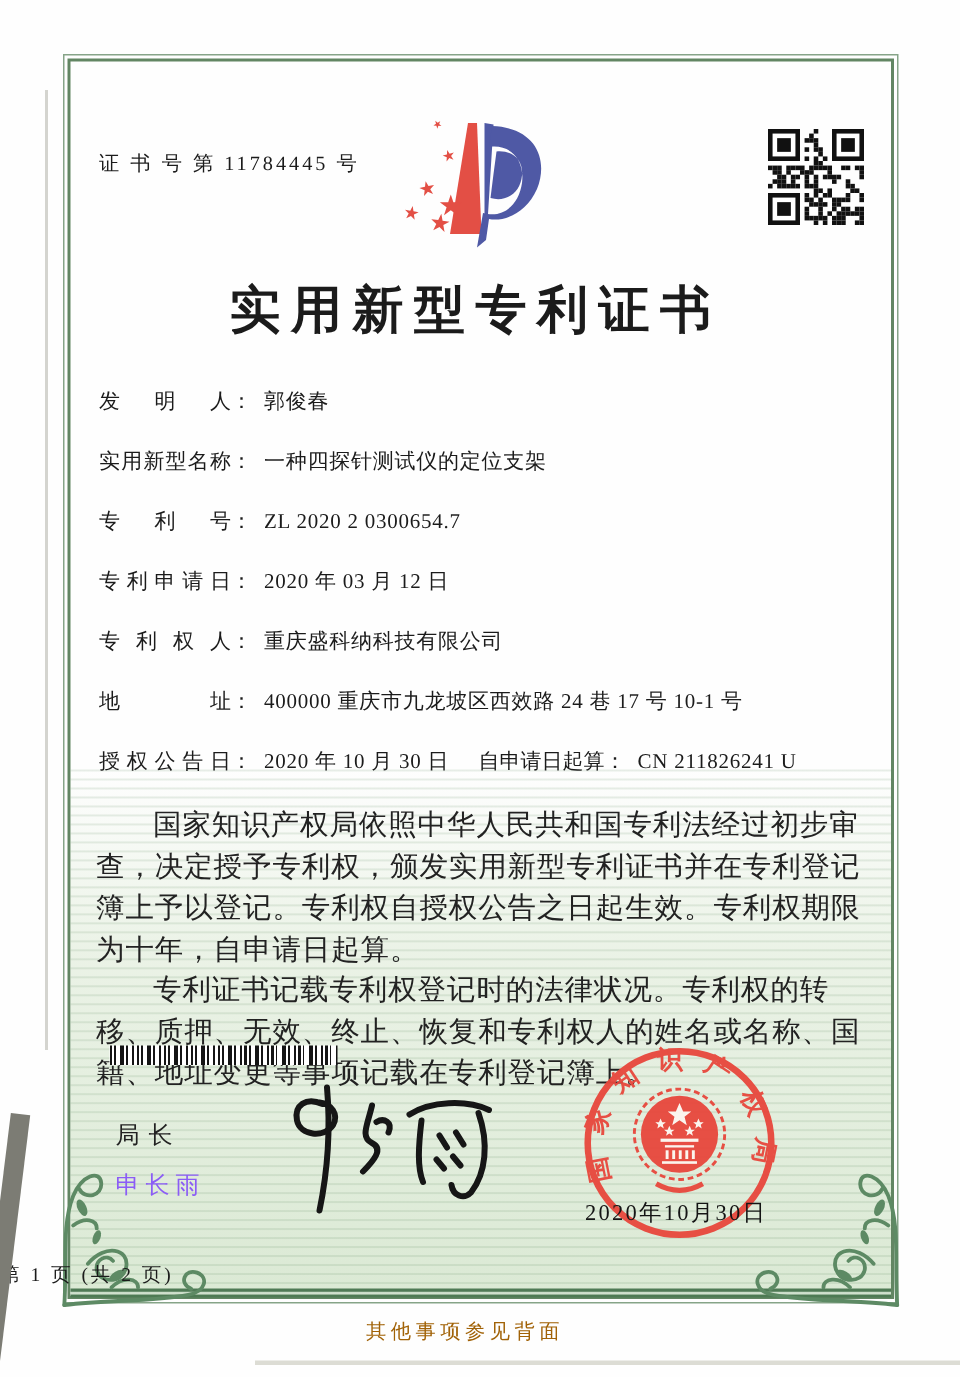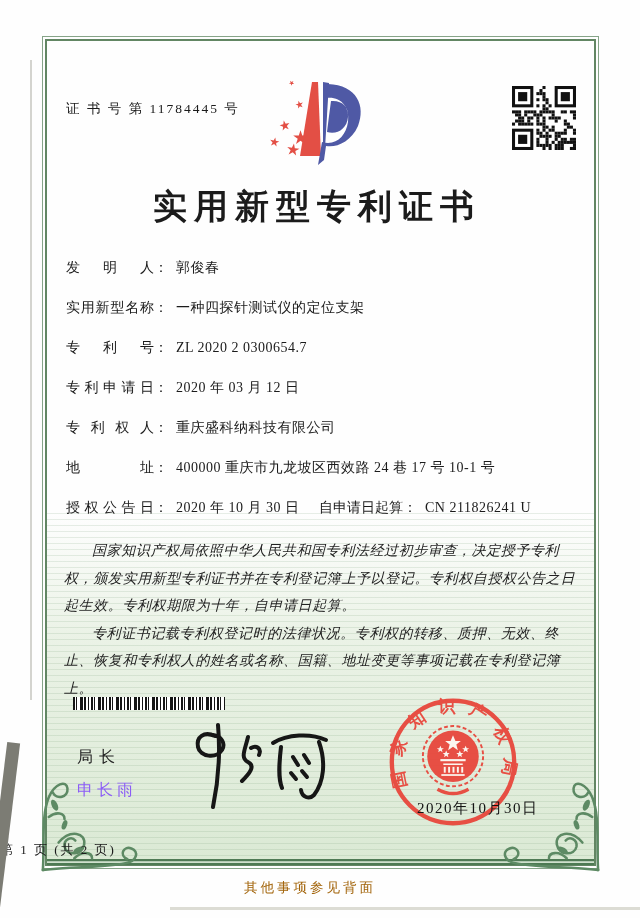--- a/index.html
+++ b/index.html
@@ -22,43 +22,43 @@
   
   .cert-no{position:absolute;left:66px;top:100px;font-size:13.5px;letter-spacing:2px;}
   .title{position:absolute;left:0;right:30px;top:184px;text-align:center;
          font-size:34px;font-weight:700;letter-spacing:7px;padding-left:24px;}
   .fields{position:absolute;left:66px;top:259px;width:508px;font-size:14px;}
   .frow{position:relative;height:40px;}
   .flabel{display:inline-block;width:88px;text-align:justify;text-align-last:justify;vertical-align:top;}
   .fcolon{display:inline-block;margin-right:8px;}
   .fvalue{letter-spacing:.5px;}
   .grant-no{position:absolute;left:253px;top:0;}
-  .paras{position:absolute;left:64px;top:537px;width:515px;font-size:14px;line-height:27.5px;
-         letter-spacing:.6px;color:#222;font-style:italic;}
+  .paras{position:absolute;left:64px;top:537px;width:515px;font-size:19px;line-height:27.5px;
+         letter-spacing:.6px;color:#222;}
   .paras p{margin:0;text-indent:2em;}
   .page-footer{position:absolute;left:0;right:30px;top:841px;text-align:left;font-size:13px;letter-spacing:2px;}
   .back-note{position:absolute;left:0;right:20px;top:879px;text-align:center;font-size:13.5px;letter-spacing:3px;color:#a16207;}
   
   .logo{position:absolute;left:262px;top:76px;width:112px;height:92px;}
   .logo svg{position:absolute;left:0;top:0;}
   .logo .star{position:absolute;color:#e34f45;line-height:1;}
   .qr{position:absolute;left:512px;top:86px;width:64px;height:64px;}
   
   .barcode{position:absolute;left:73px;top:697px;width:152px;height:13px;
      background:repeating-linear-gradient(90deg,#141414 0 1.5px,#fff 1.5px 3px,#141414 3px 4px,
         #fff 4px 7px,#141414 7px 9.5px,#fff 9.5px 11px,#141414 11px 12.5px,#fff 12.5px 15px,
         #141414 15px 16px,#fff 16px 18px);}
   .signer-title{position:absolute;left:77px;top:747px;font-size:16px;letter-spacing:6px;
      font-family:Liberation Sans, sans-serif;color:#222;}
   .signer-name{position:absolute;left:77px;top:780px;font-size:16px;letter-spacing:4px;
      font-family:"Liberation Sans","DejaVu Sans",sans-serif;color:#8b5cf6;}
   .signature{position:absolute;left:185px;top:720px;z-index:3;}
   .seal{position:absolute;left:385px;top:694px;z-index:2;opacity:.95;}
   .seal-date{position:absolute;left:390px;top:799px;width:140px;font-size:15px;color:#141414;
-     letter-spacing:1.5px;z-index:4;margin-left:27px;}
+     letter-spacing:1.5px;z-index:4;}
   
   .edge-line{position:absolute;left:30px;top:60px;width:1.5px;height:640px;background:#c2c2ba;opacity:.7;}
   .edge-dark{position:absolute;left:-5px;top:742px;width:13px;height:200px;background:#7c7c74;
      transform:rotate(7deg);}
   .edge-bottom{position:absolute;left:170px;right:0;top:907px;height:2.5px;background:#dcdcd4;}
 </style>
 </head>
 <body>
 
 <div class="canvas">

